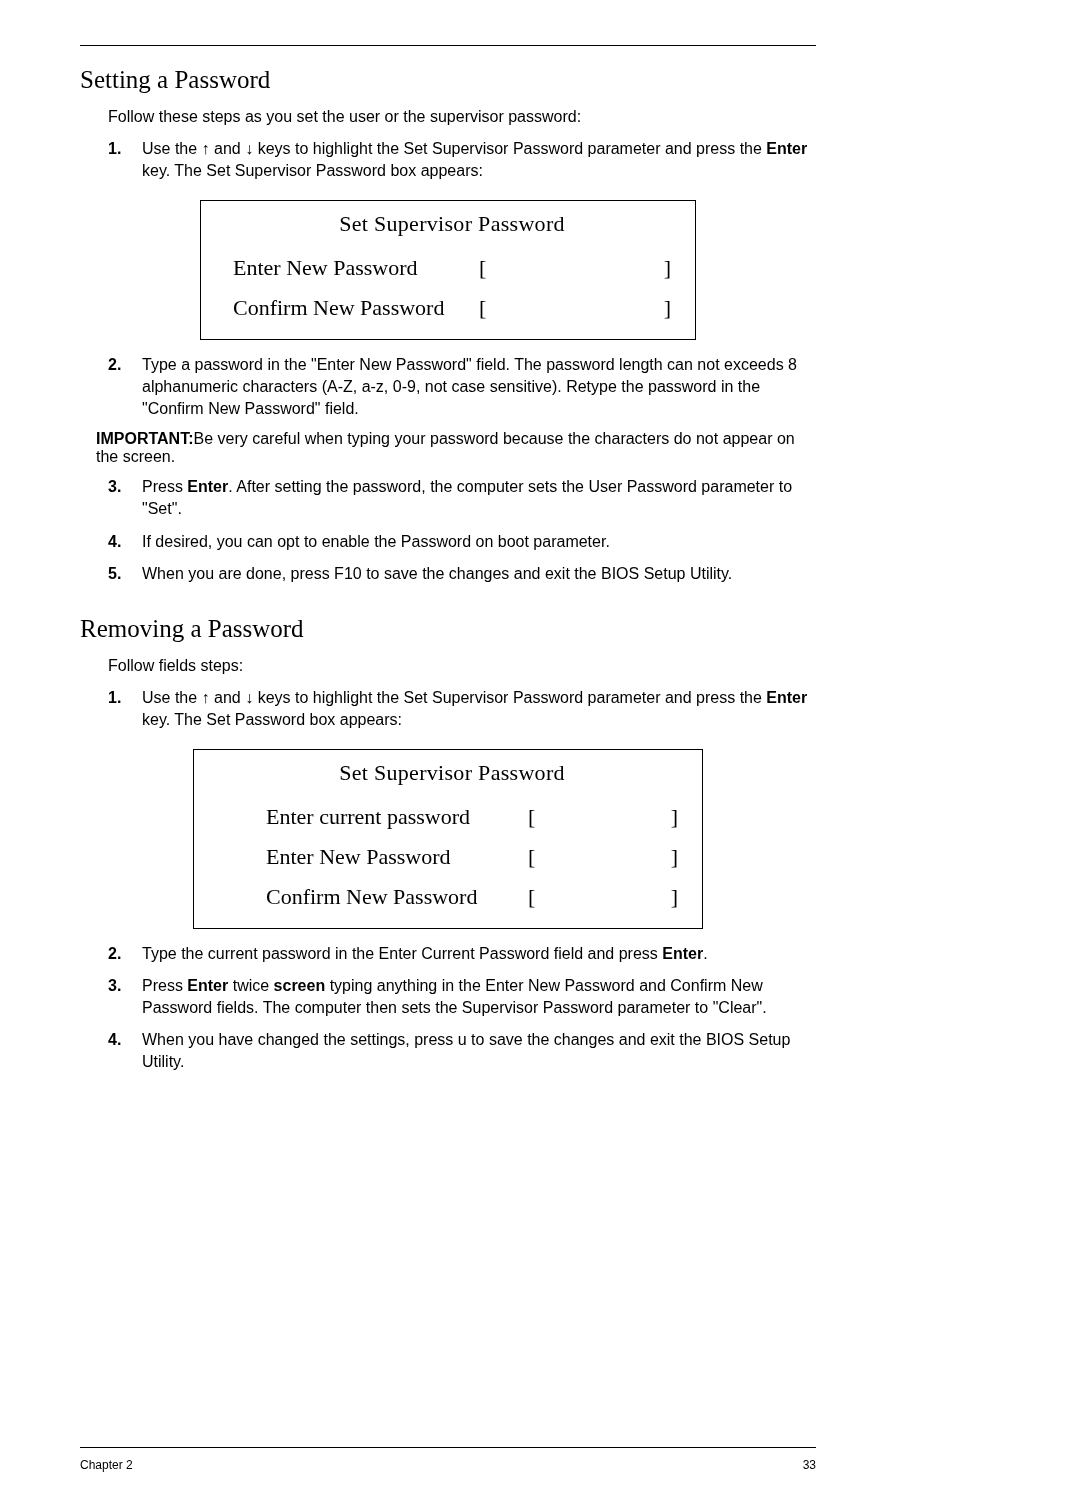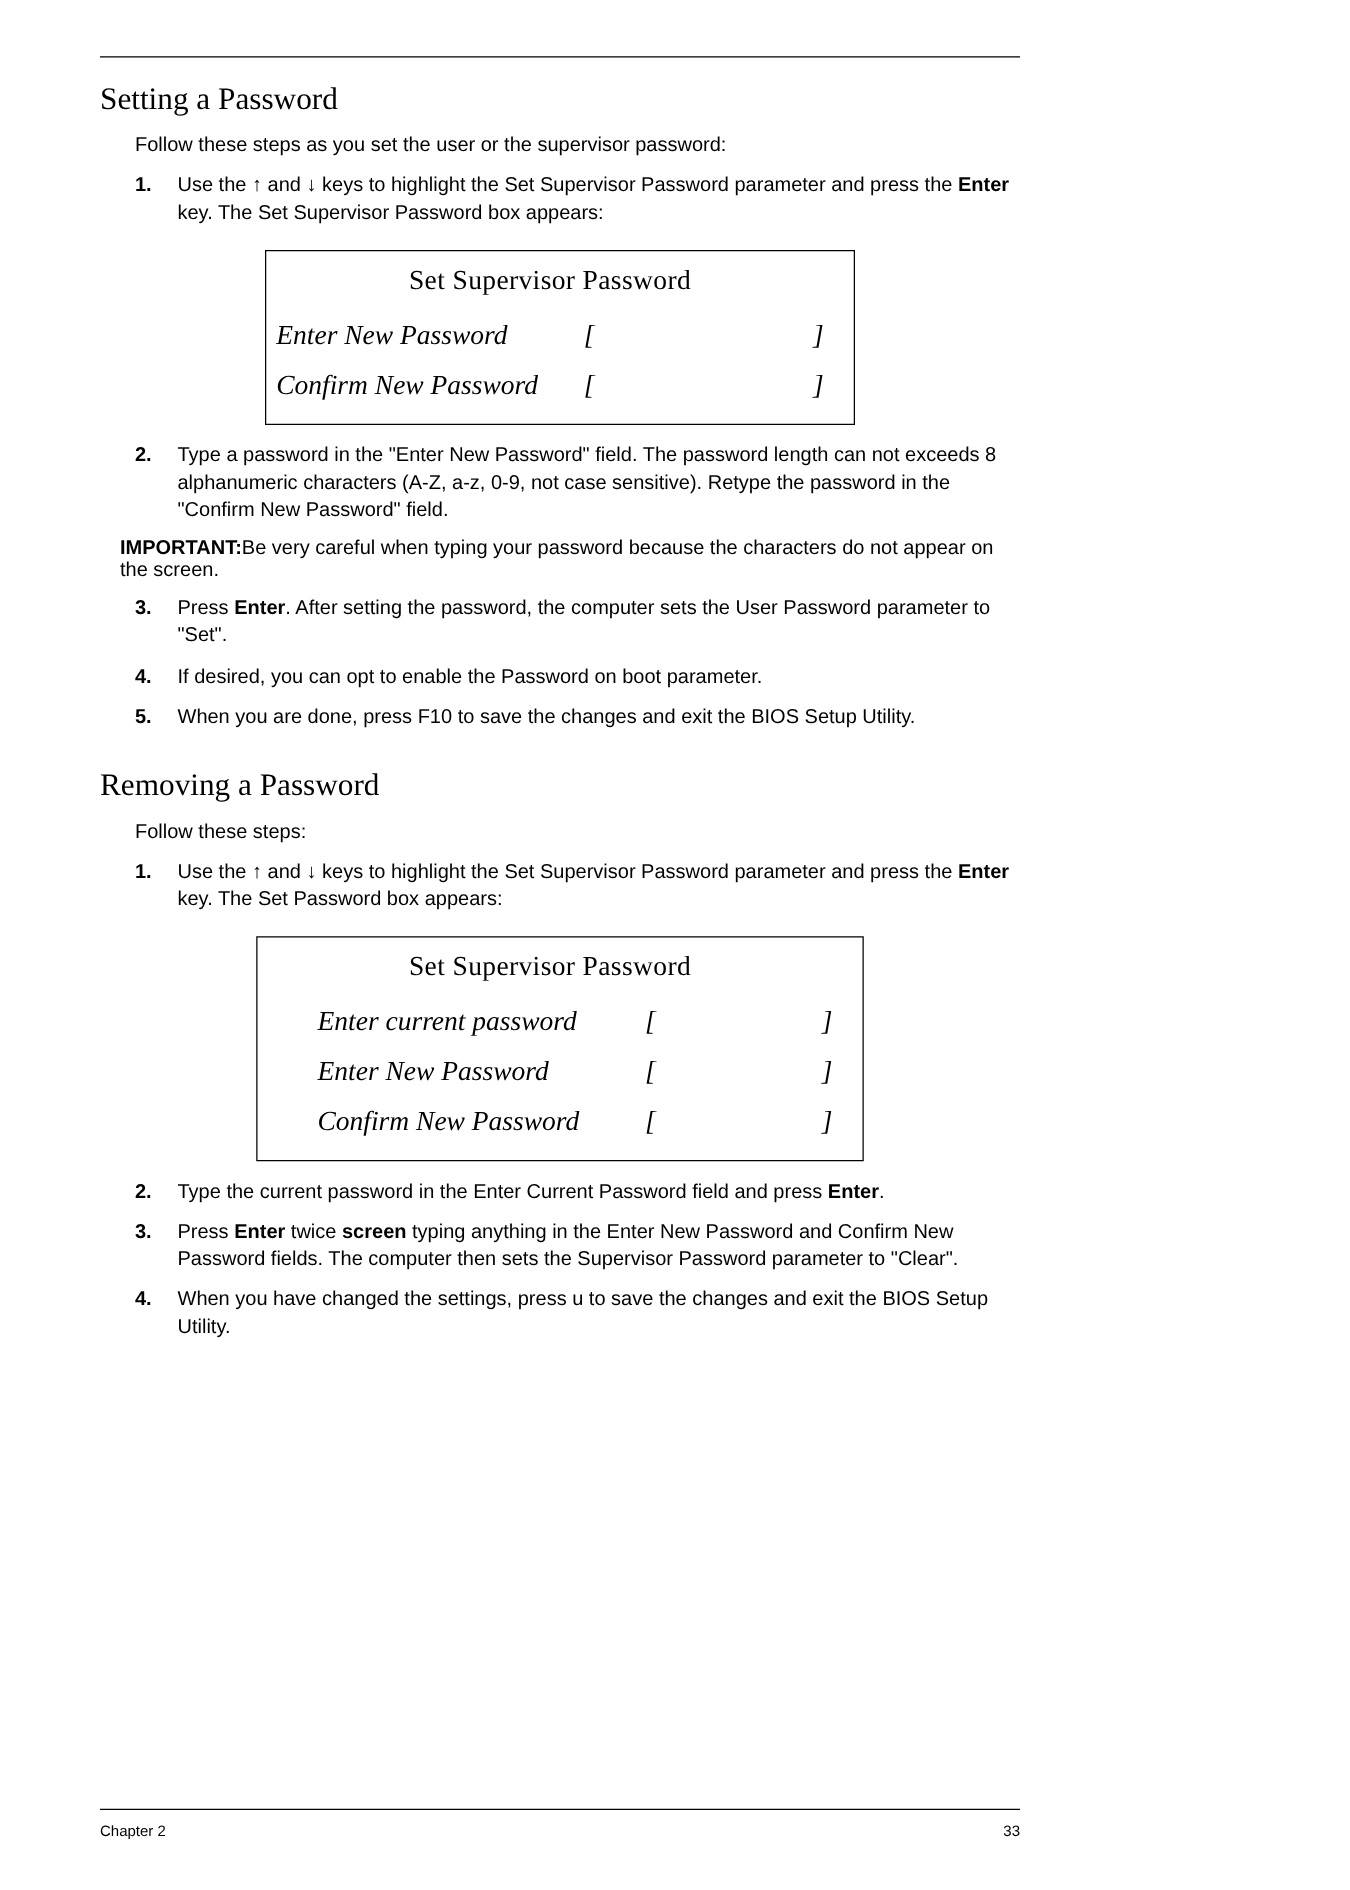--- a/index.html
+++ b/index.html
@@ -53,41 +53,40 @@
   }
   ol.steps > li > .body {
     flex: 1;
   }
   .key-arrow {
     font-family: Arial, sans-serif;
   }
   .dialog {
     margin: 8px auto 14px auto;
     border: 1.5px solid #000;
-    padding: 10px 24px 16px 8px;
+    padding: 10px 24px 16px 32px;
     font-family: Georgia, "Times New Roman", serif;
     font-size: 22px;
   }
   .dialog.set {
     width: 438px;
   }
   .dialog.remove {
     width: 452px;
   }
   .dialog .dlg-title {
     text-align: center;
     margin-bottom: 18px;
     font-size: 22px;
     letter-spacing: 0.3px;
   }
   .dialog .dlg-row {
     display: flex;
     align-items: flex-start;
     margin-bottom: 14px;
-    font-style: italic;
   }
   .dialog .dlg-row:last-child { margin-bottom: 2px; }
   .dialog .dlg-label {
     flex: 0 0 auto;
     min-width: 240px;
   }
   .dialog.remove .dlg-label {
     min-width: 256px;
     margin-left: 40px;
   }
@@ -167,21 +166,21 @@
       <span class="body">If desired, you can opt to enable the Password on boot parameter.</span>
     </li>
     <li>
       <span class="num">5.</span>
       <span class="body">When you are done, press F10 to save the changes and exit the BIOS Setup Utility.</span>
     </li>
   </ol>
 
   <div class="section-heading">Removing a Password</div>
 
-  <div class="intro">Follow these steps:</div>
+  <div class="intro">Follow fields steps:</div>
 
   <ol class="steps">
     <li>
       <span class="num">1.</span>
       <span class="body">
         <span>Use the </span><span class="key-arrow">↑</span><span> and </span><span class="key-arrow">↓</span><span> keys to highlight the Set Supervisor Password parameter and press the </span><b>Enter</b><span> key. The Set Password box appears:</span>
       </span>
     </li>
   </ol>
 

